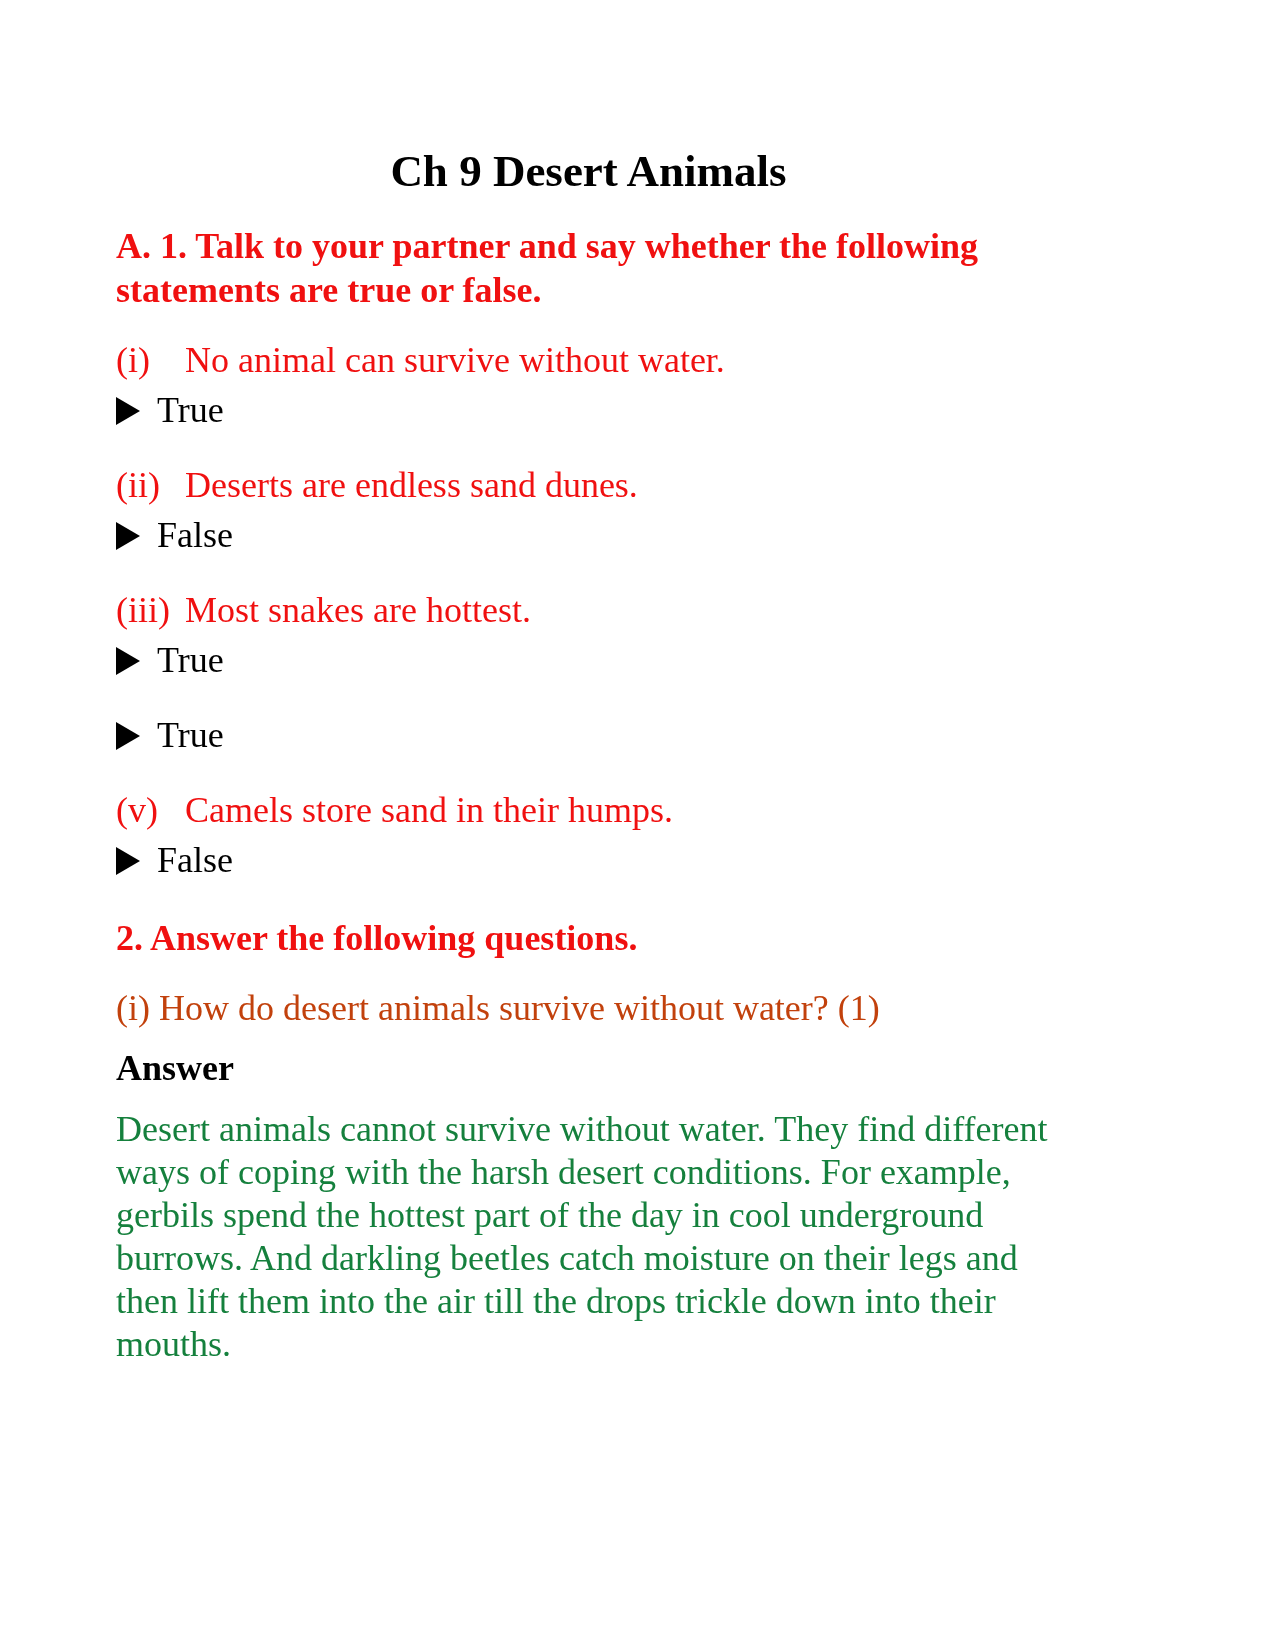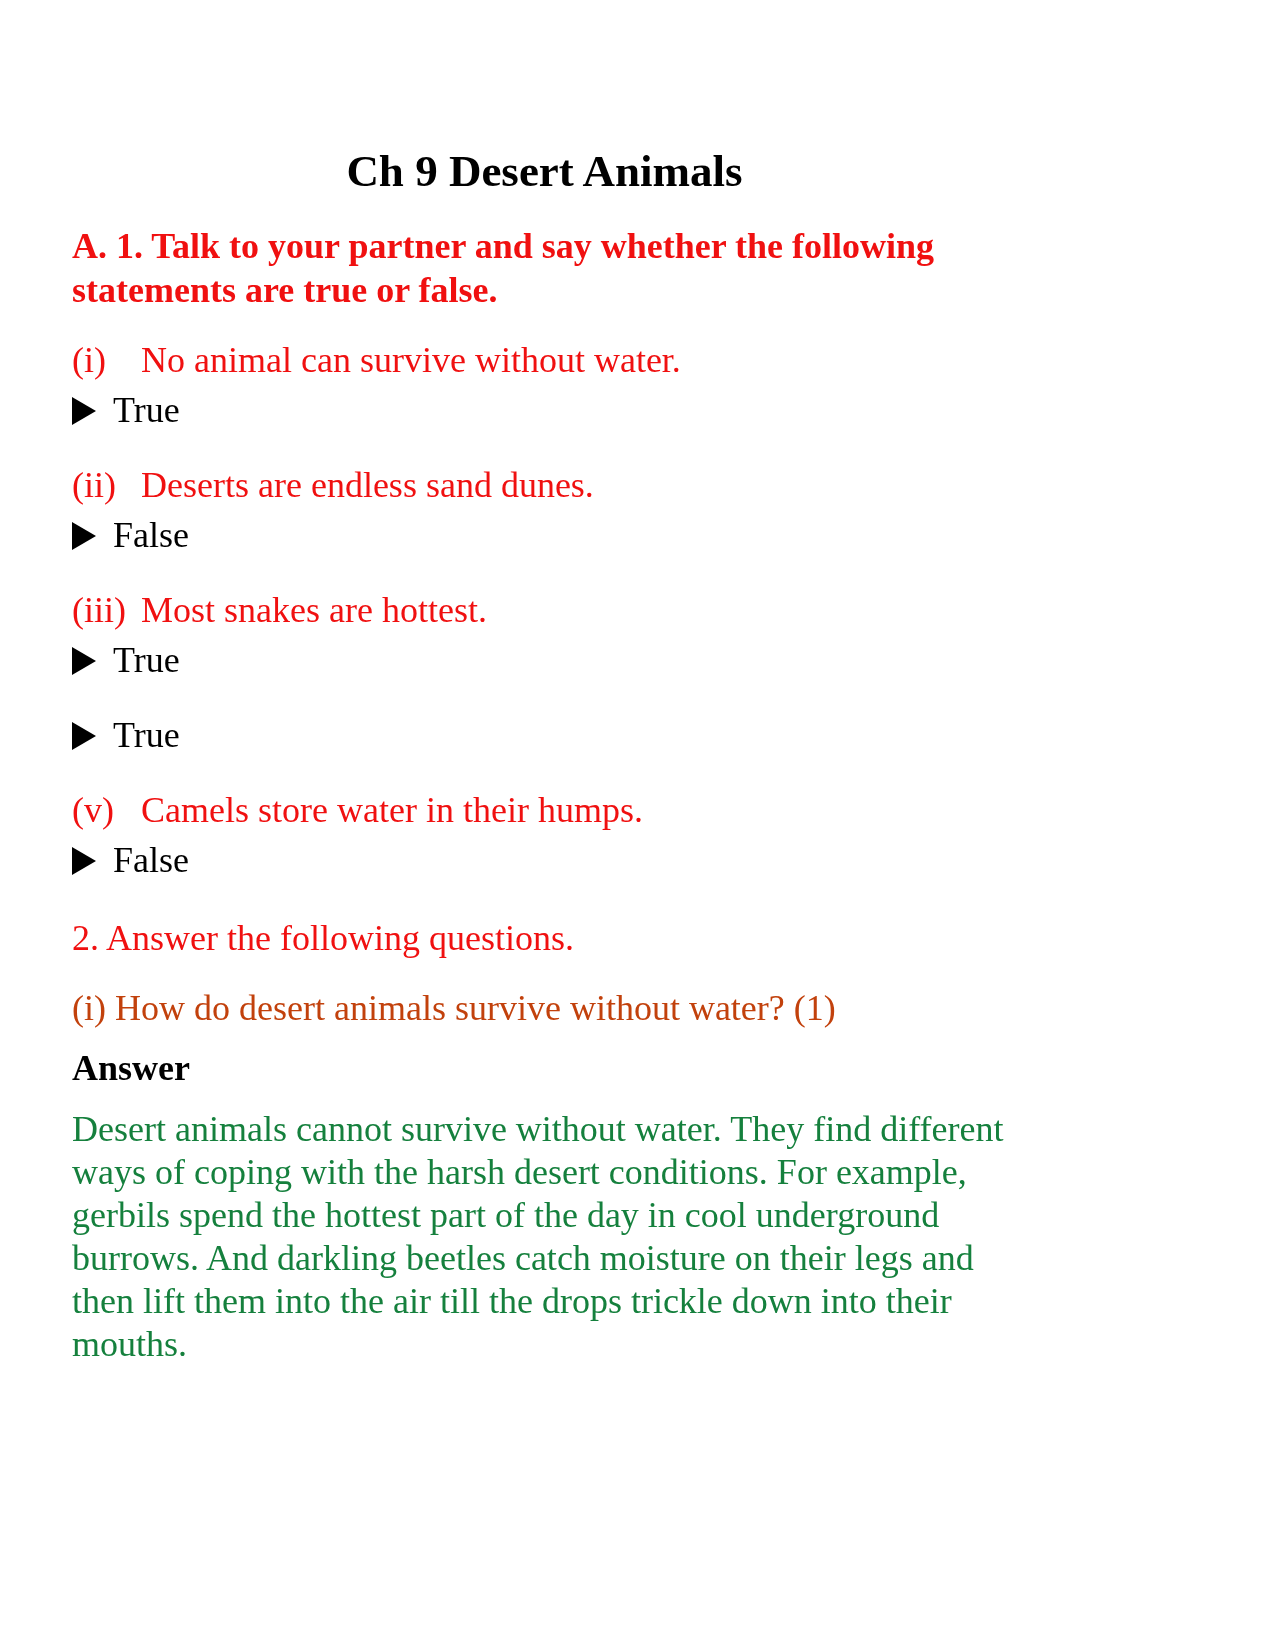--- a/index.html
+++ b/index.html
@@ -9,21 +9,21 @@
   }
   .page {
     position: relative;
     width: 1275px;
     height: 1650px;
     background: #ffffff;
     font-family: "Liberation Serif", "DejaVu Serif", serif;
     color: #000000;
     overflow: hidden;
     box-sizing: border-box;
-    padding: 144px 0 0 72px;
+    padding: 144px 0 0 116px;
   }
   .content {
     width: 945px;
   }
   .doc-title {
     font-size: 45px;
     line-height: 54px;
     font-weight: bold;
     text-align: center;
     color: #000000;
@@ -66,21 +66,21 @@
     border-left: 24px solid #000000;
     border-top: 14px solid transparent;
     border-bottom: 14px solid transparent;
     margin-right: 17px;
     flex: 0 0 auto;
   }
   .s2-heading {
     margin: 0 0 20px 0;
     font-size: 36px;
     line-height: 50px;
-    font-weight: normal;
+    font-weight: bold;
     color: #f01010;
   }
   .s2-question {
     margin: 0 0 10px 0;
     font-size: 36px;
     line-height: 50px;
     color: #c2410c;
   }
   .answer-label {
     margin: 0 0 15px 0;
@@ -139,21 +139,21 @@
 
       <div class="statement">
         <div class="answer-line">
           <span class="tri"></span>
             <span>True</span>
         </div>
       </div>
 
       <div class="statement">
         <div class="statement-line">
-          <span class="statement-number">(v)</span><span>Camels store water in their humps.</span>
+          <span class="statement-number">(v)</span><span>Camels store sand in their humps.</span>
         </div>
         <div class="answer-line">
           <span class="tri"></span>
             <span>False</span>
         </div>
       </div>
 
     </div>
 
     <div class="s2-heading">2. Answer the following questions.</div>

